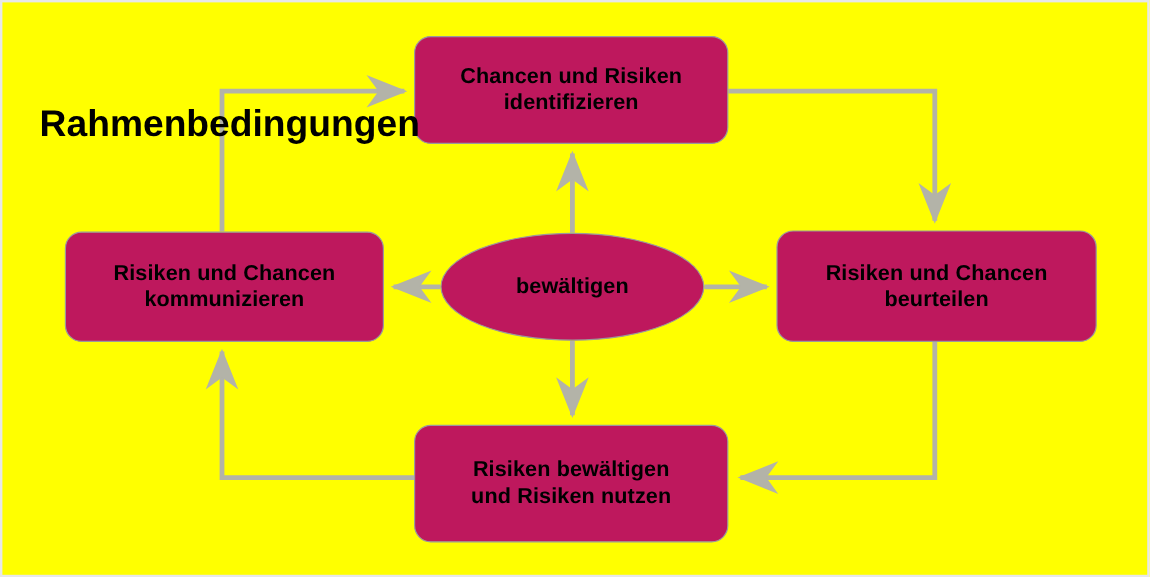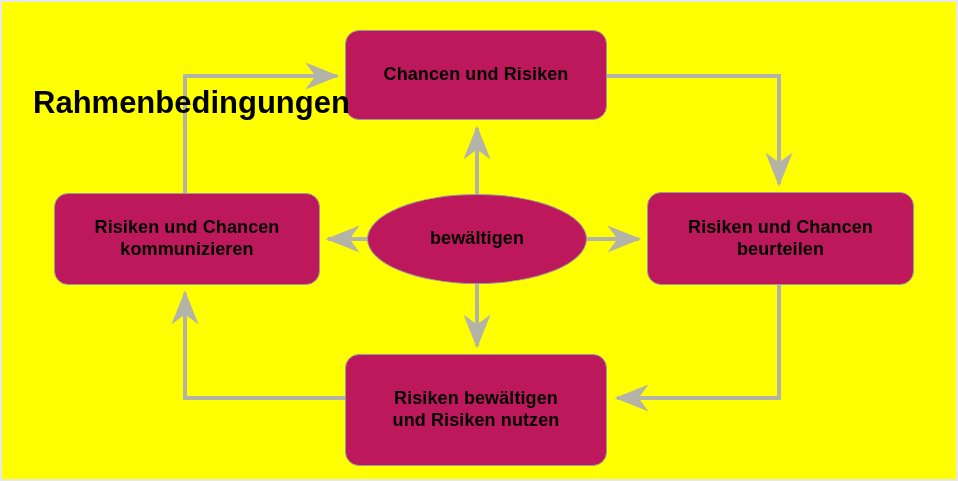--- a/index.html
+++ b/index.html
@@ -25,21 +25,21 @@
     font-size:18px;
     line-height:1.22;
     letter-spacing:0.1px;
     z-index:3;
   }
   .node.box{border-radius:14px;}
   .node.ellipse{border-radius:50%;}
   .node span{display:block;padding:0 8px;}
   #node-top{left:343px;top:28px;width:262px;height:90px;}
   #node-right{left:645px;top:190px;width:267px;height:93px;}
-  #node-bottom{left:343px;top:352px;width:262px;height:112px;}
+  #node-bottom{left:343px;top:352px;width:262px;height:98px;}
   #node-left{left:52px;top:191px;width:266px;height:92px;}
   #node-center{left:365px;top:192px;width:220px;height:90px;}
   .title{
     position:absolute;
     left:31px;top:35px;
     font-size:31px;
     font-weight:bold;
     color:#000000;
     z-index:4;
     white-space:nowrap;
@@ -67,20 +67,21 @@
       <path d="M475,192 L475,126"></path>
       <path d="M585,237 L637,237"></path>
       <path d="M475,282 L475,344"></path>
       <path d="M365,237 L326,237"></path>
     </g>
   </svg>
 
   <div class="node box" id="node-top">
     <div>
       <span>Chancen und Risiken</span>
+      <span>identifizieren</span>
     </div>
   </div>
 
   <div class="node box" id="node-right">
     <div>
       <span>Risiken und Chancen</span>
       <span>beurteilen</span>
     </div>
   </div>
 

